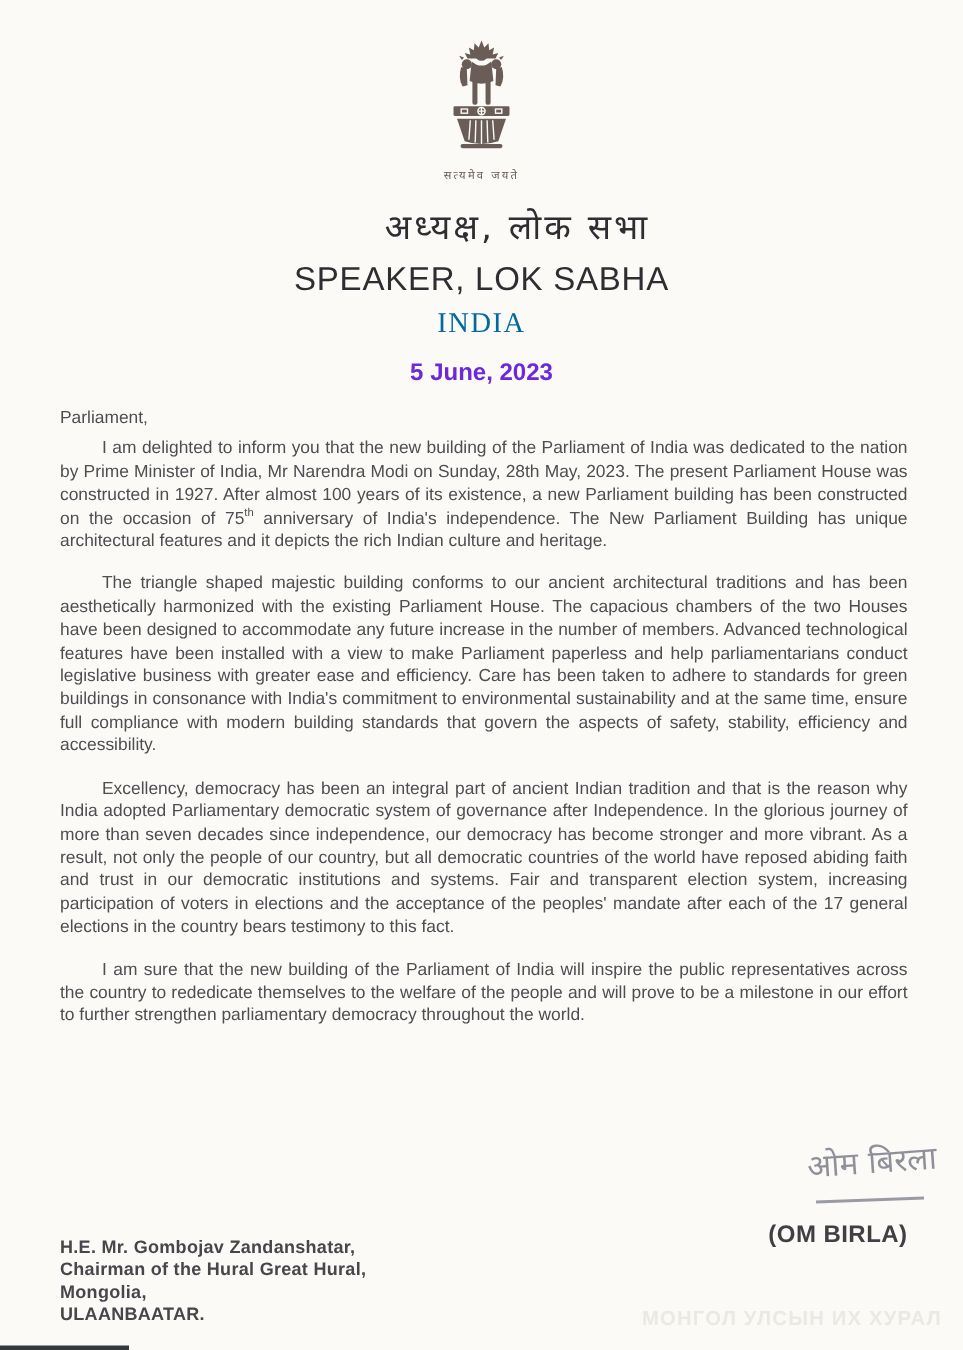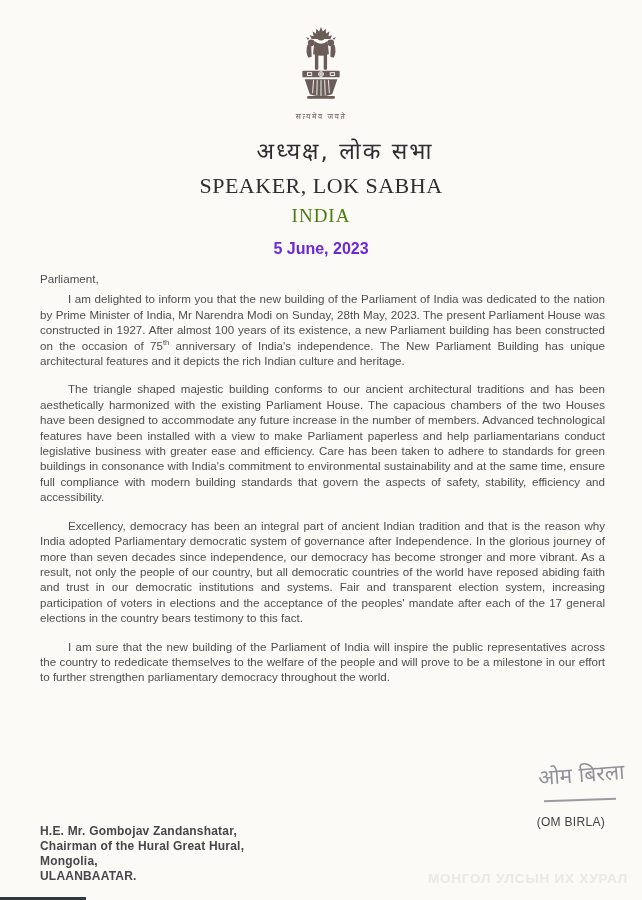--- a/index.html
+++ b/index.html
@@ -16,26 +16,26 @@
   .emblem { display:block; margin:0 auto; width:58px; height:84px; }
   .emblem-caption {
     font-family:"DejaVu Sans", sans-serif;
     font-size:7.5px; color:#6a5d57; letter-spacing:1.5px; margin-top:1px;
   }
   .title-hindi {
     font-family:"DejaVu Sans", sans-serif;
     font-size:23px; color:#2e2e32; letter-spacing:2px; margin-top:13px;padding-left:48px;
   }
   .title-english {
-    font-family:Liberation Serif, serif;
+    font-family:Liberation Sans, sans-serif;
     font-size:22px; color:#2e2e32; letter-spacing:0.5px; margin-top:7px;
   }
   .title-country {
     font-family:"Liberation Serif", serif;
-    font-size:19px; color:#4d7c0f; letter-spacing:1px; margin-top:6px;
+    font-size:19px; color:#0369a1; letter-spacing:1px; margin-top:6px;
   }
   .date { font-size:16px; font-weight:bold; color:#6d28d9; margin-top:13px; }
   
   .letter-body {
     padding:13px 37px 0 40px;
     font-size:11.6px; line-height:15.4px;
     text-align:justify; color:#4e4e52;
   }
   .salutation { margin:0 0 5px 0; text-align:left; }
   .para { margin:0 0 13px 0; text-indent:28px; }
@@ -48,21 +48,21 @@
     transform:rotate(-4deg);
     white-space:nowrap;
   }
   .signature-underline {
     position:absolute; top:799px; right:26px;
     width:72px; height:1.5px; background:#9a9aa2;
     transform:rotate(-2deg);
   }
   .signer {
     position:absolute; top:815px; right:37px;
-    font-size:12px; font-weight:normal; color:#3f3f44;
+    font-size:16px; font-weight:bold; color:#3f3f44;
     letter-spacing:0.3px;
   }
   .addressee {
     position:absolute; top:824px; left:40px;
     font-size:12px; font-weight:bold; color:#47474b;
     line-height:15px; letter-spacing:0.2px;
   }
   .watermark {
     position:absolute; top:871px; right:14px;
     font-size:13.5px; font-weight:bold; color:#ebe9e4;

